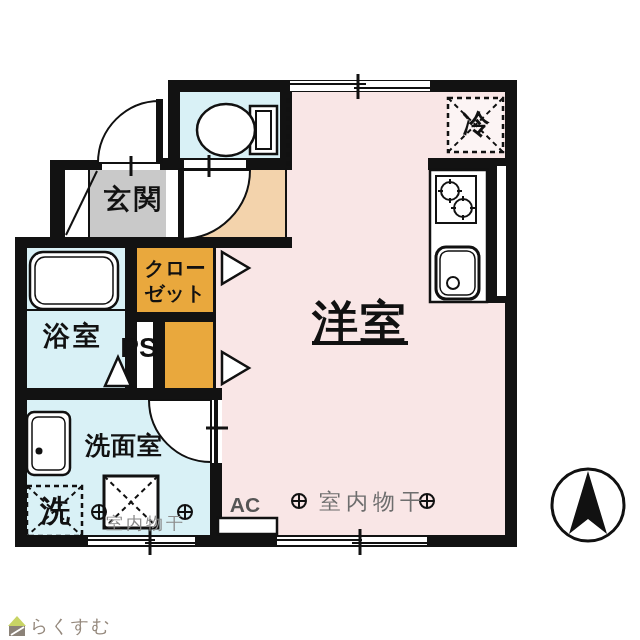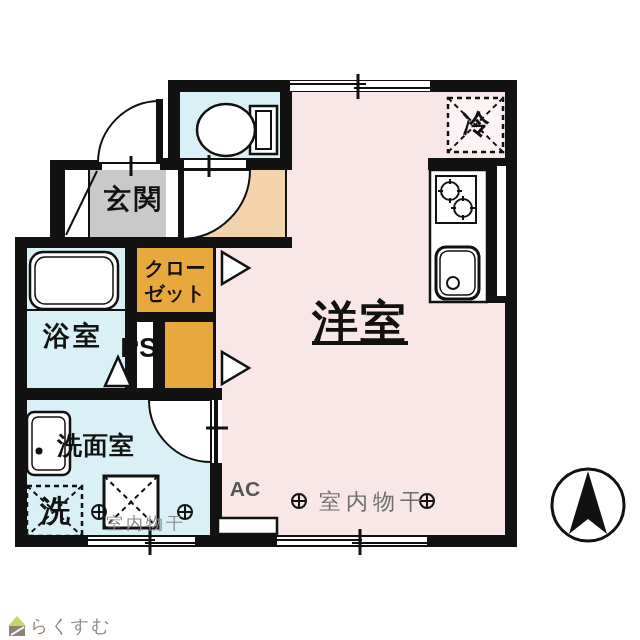--- a/index.html
+++ b/index.html
@@ -212,22 +212,22 @@
       <rect x="9" y="626" width="16" height="10" fill="#8b8278"></rect>
       <line x1="11" y1="635" x2="24" y2="627" stroke="#ffffff" stroke-width="2"></line>
     </g>
   </svg>
 
   <div class="lbl" style="left:96px;top:180px;width:76px;height:40px;font-size:27px;letter-spacing:3px;">玄関</div>
   <div class="lbl" style="left:139px;top:251px;width:72px;height:60px;font-size:20px;">クロー
 ゼット</div>
   <div class="lbl" style="left:32px;top:318px;width:82px;height:38px;font-size:27px;letter-spacing:3px;">浴室</div>
   <div class="lbl" style="left:115px;top:331px;width:48px;height:32px;font-size:28px;z-index:41;">PS</div>
-  <div class="lbl" style="left:44px;top:431px;width:104px;height:30px;font-size:25px;letter-spacing:1px;">洗面室</div>
+  <div class="lbl" style="left:72px;top:431px;width:104px;height:30px;font-size:25px;letter-spacing:1px;">洗面室</div>
   <div class="lbl" style="left:37px;top:492px;width:36px;height:38px;font-size:30px;">洗</div>
   <div class="lbl" style="left:458px;top:106px;width:36px;height:38px;font-size:27px;">冷</div>
   <div class="lbl" style="left:303px;top:296px;width:114px;height:54px;font-size:46px;letter-spacing:2px;text-decoration:underline;">洋室</div>
-  <div class="lbl gray" style="left:219px;top:477px;width:52px;height:24px;font-size:21px;font-weight:bold;color:#555;">AC</div>
+  <div class="lbl gray" style="left:219px;top:493px;width:52px;height:24px;font-size:21px;font-weight:bold;color:#555;">AC</div>
   <div class="lbl gray" style="left:310px;top:489px;width:126px;height:26px;font-size:22px;letter-spacing:5px;">室内物干</div>
   <div class="lbl gray" style="left:98px;top:513px;width:96px;height:22px;font-size:17px;letter-spacing:3px;color:#8a8a8a;">室内物干</div>
   <div class="lbl" style="left:30px;top:615px;width:102px;height:22px;font-size:18px;font-weight:normal;color:#95897d;justify-content:flex-start;letter-spacing:2px;">らくすむ</div>
 
 </div>
 
 </body></html>

